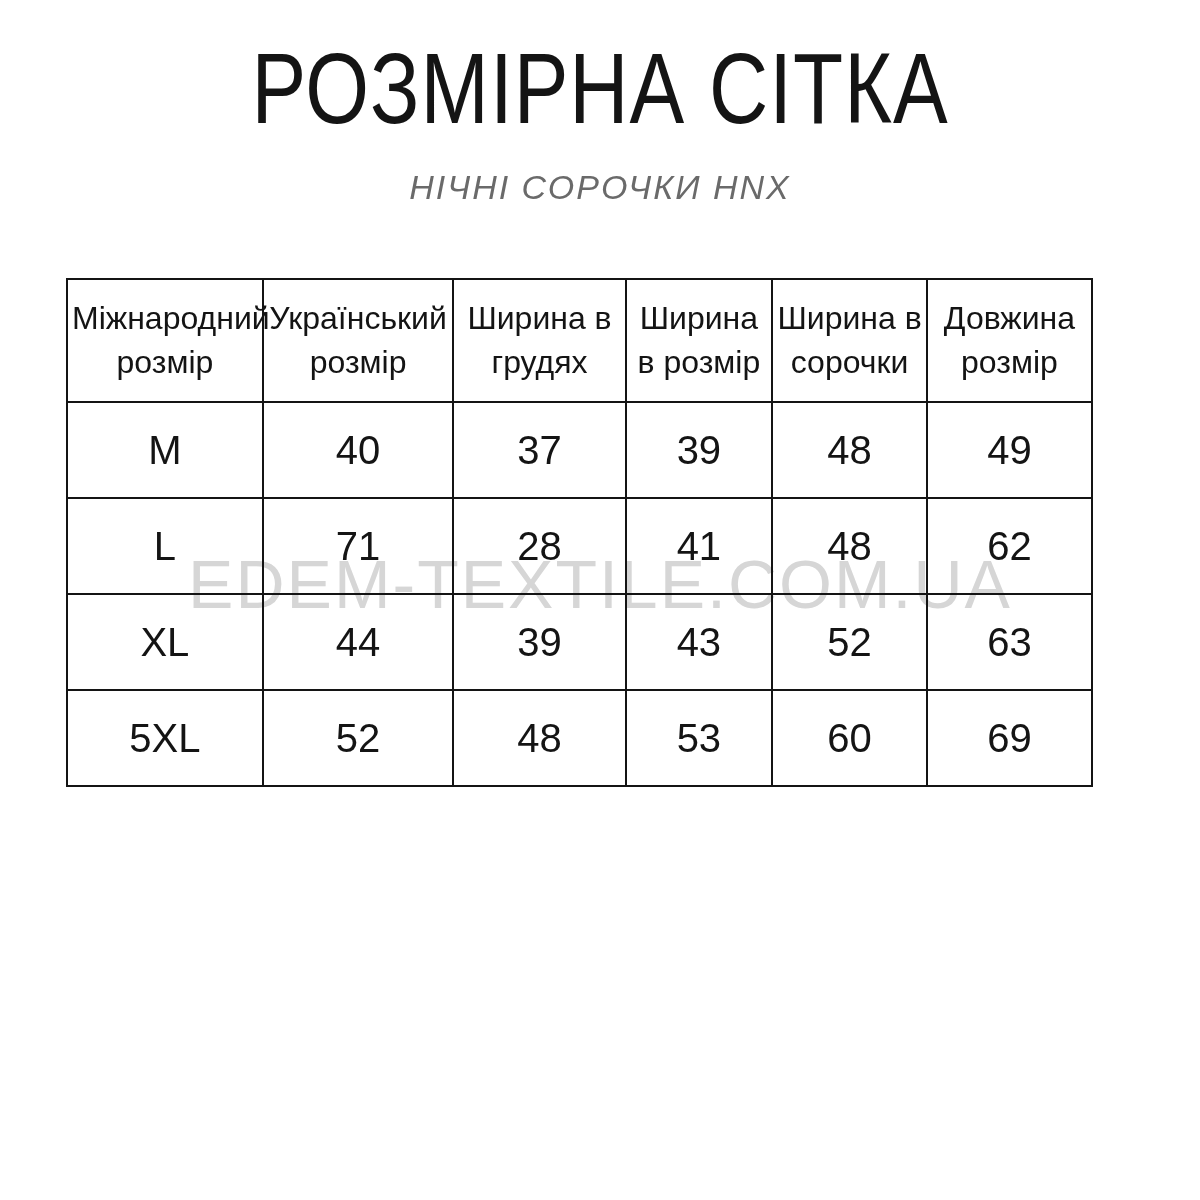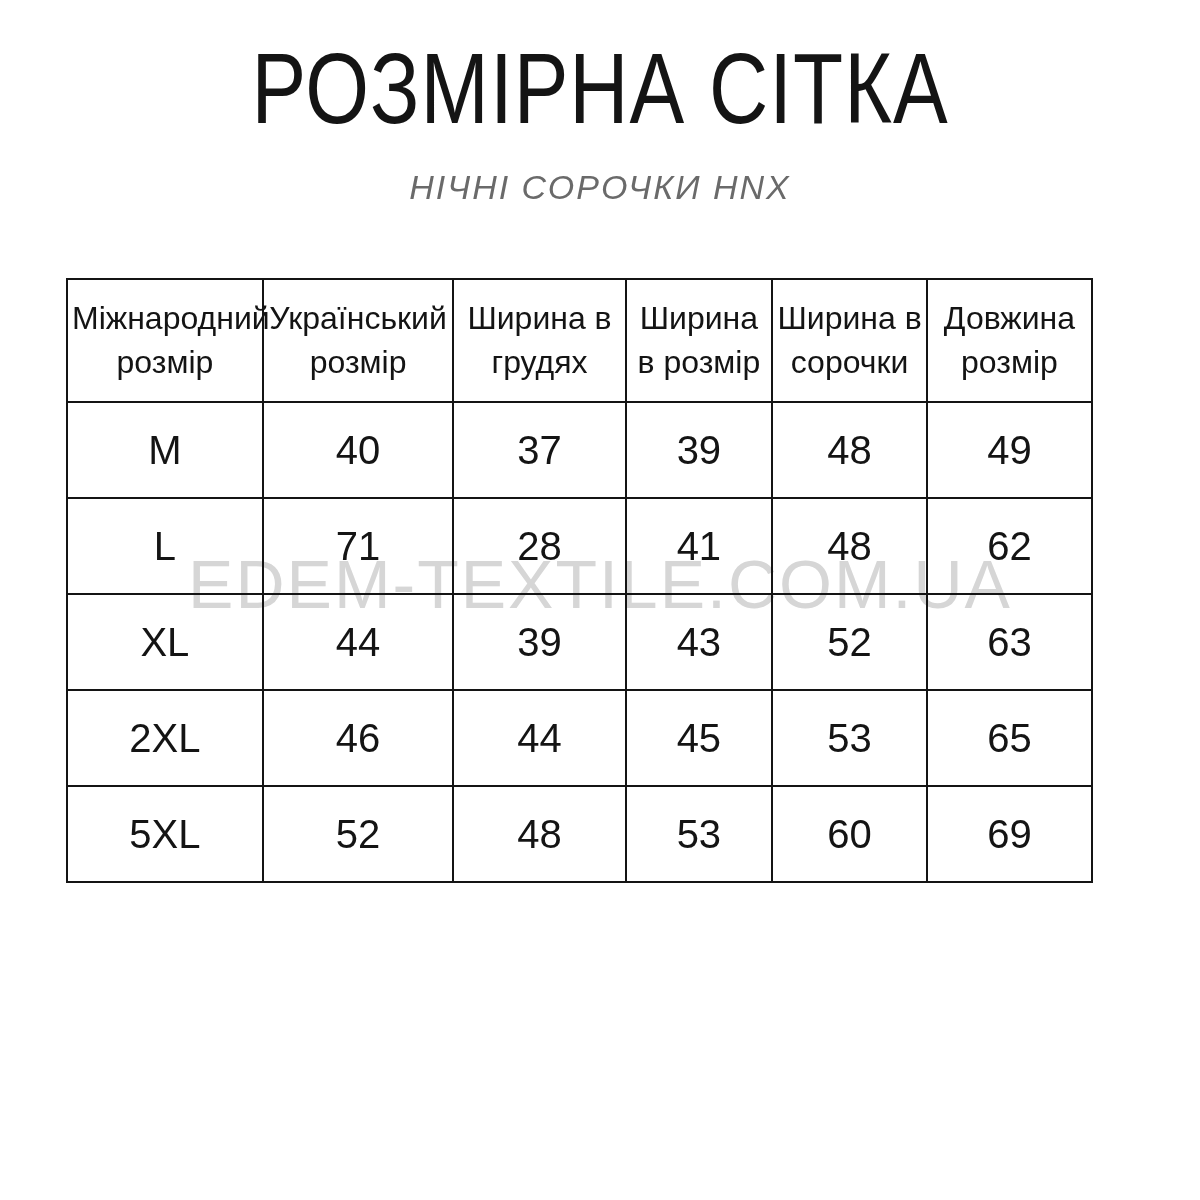--- a/index.html
+++ b/index.html
@@ -126,28 +126,20 @@
       </tr>
       <tr>
         <td>XL</td>
         <td>44</td>
         <td>39</td>
         <td>43</td>
         <td>52</td>
         <td>63</td>
       </tr>
       <tr>
-        <td>2XL</td>
-        <td>46</td>
-        <td>44</td>
-        <td>45</td>
-        <td>53</td>
-        <td>65</td>
-      </tr>
-      <tr>
         <td>5XL</td>
         <td>52</td>
         <td>48</td>
         <td>53</td>
         <td>60</td>
         <td>69</td>
       </tr>
     </tbody>
   </table>
 </div>

